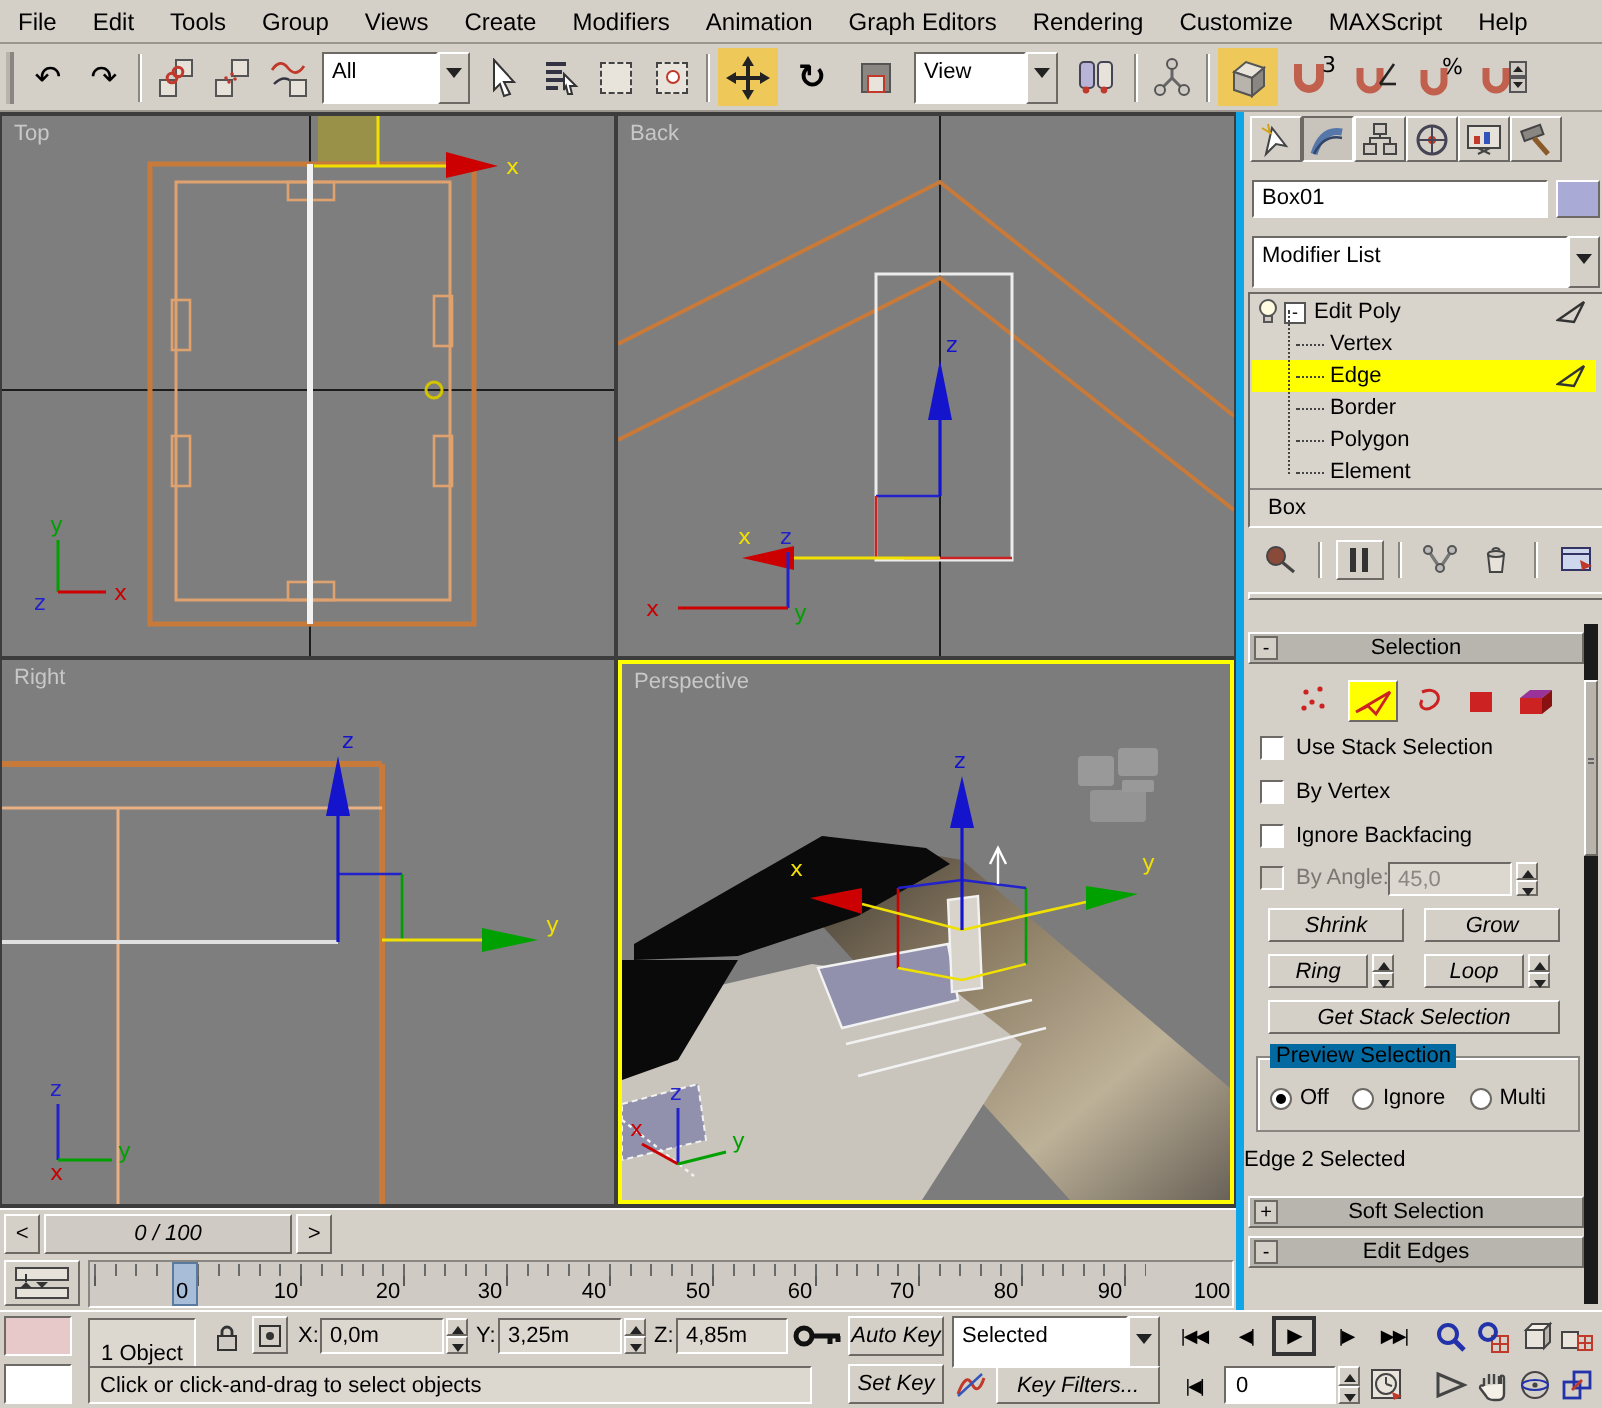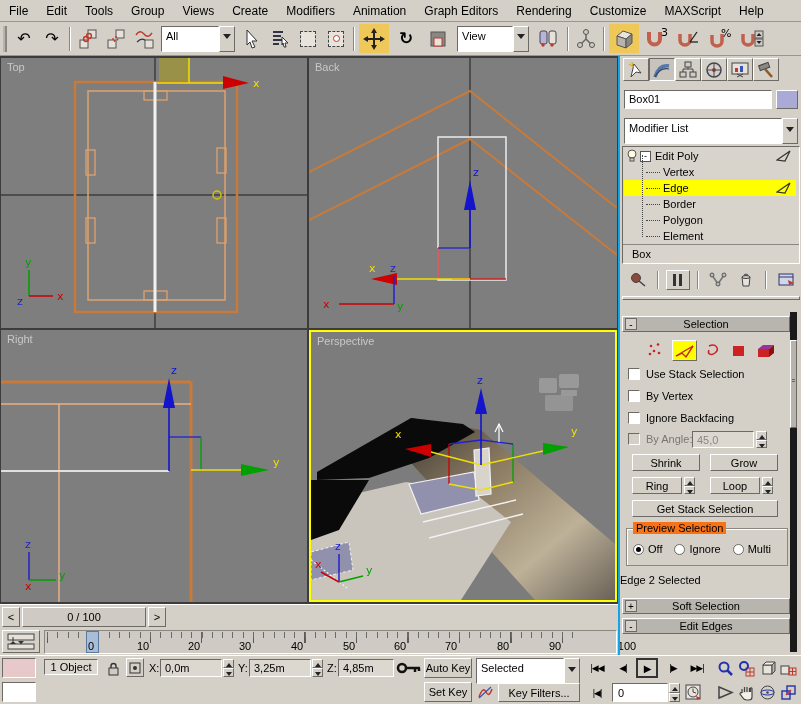--- a/index.html
+++ b/index.html
@@ -2,21 +2,21 @@
 <html><head>
 <meta charset="utf-8">
 <style>
   * { margin:0; padding:0; box-sizing:border-box; }
   html,body { width:801px; height:704px; overflow:hidden; }
   body { font-family:"Liberation Sans","DejaVu Sans",sans-serif; font-size:11px; color:#000;
          background:#d4d0c8; position:relative; }
   .abs { position:absolute; }
 
   
-  .raised { background:#d4d0c8; border:1px solid; border-color:#ffffff #6d6a65 #6d6a65 #ffffff; }
+  .raised { background:#d4d0c8; border:1px solid; border-color:#ffffff #6d6a65 #6d6a65 #ffffff;font-style:italic; }
   .sunken { background:#dcd8d0; border:1px solid; border-color:#6d6a65 #ffffff #ffffff #6d6a65; }
   .sunken-w { background:#ffffff; border:1px solid; border-color:#6d6a65 #ffffff #ffffff #6d6a65; }
   .pressed { background:#c8c4bc; border:1px solid; border-color:#6d6a65 #ffffff #ffffff #6d6a65; }
   .btn { display:flex; align-items:center; justify-content:center; cursor:default; }
   .tool-active { background:#eec95a !important; }
   .sep { width:2px; height:24px; border-left:1px solid #8a8782; border-right:1px solid #ffffff; margin:0 3px; }
 
   
   #menubar { left:0; top:0; width:801px; height:22px; display:flex; align-items:center;
              border-bottom:1px solid #9a968f; font-size:12px; }
@@ -58,21 +58,21 @@
   .spin { width:11px; height:18px; display:flex; flex-direction:column; }
   .spin > div { flex:1; background:#d4d0c8; border:1px solid; border-color:#fff #6d6a65 #6d6a65 #fff; position:relative; }
   .spin .up::after, .spin .dn::after { content:""; position:absolute; left:2px; top:2px; border:3px solid transparent; }
   .spin .up::after { border-bottom:4px solid #222; top:0px; }
   .spin .dn::after { border-top:4px solid #222; top:3px; }
 
   .pb { width:22px; height:20px; font-size:9px; letter-spacing:-1px; }
   .navi { width:19px; height:20px; }
 
   
-  #cpanel { left:618px; top:56px; width:183px; height:599px; border-left:2px solid #0ea5e9; overflow:hidden; }
+  #cpanel { left:618px; top:56px; width:183px; height:599px; border-left:4px solid #0ea5e9; overflow:hidden; }
   .tab { position:absolute; top:2px; width:26px; height:23px; }
   .roll-hd { position:absolute; left:2px; width:168px; height:16px; background:#b8b5ae;
              border:1px solid; border-color:#fff #6d6a65 #6d6a65 #fff;
              display:flex; align-items:center; }
   .roll-hd .pm { width:12px; height:12px; margin:0 4px 0 2px; background:#d4d0c8; border:1px solid #6d6a65;
                  display:flex; align-items:center; justify-content:center; font-size:10px; line-height:9px; }
   .roll-hd .ttl { flex:1; text-align:center; margin-right:18px; }
   .cb { width:12px; height:12px; background:#fff; border:1px solid; border-color:#6d6a65 #fff #fff #6d6a65; display:inline-block; }
   .cb.dis { background:#d4d0c8; }
   .radio { width:11px; height:11px; border-radius:50%; background:#fff; border:1px solid #6d6a65; display:inline-block; position:relative; }
@@ -413,21 +413,21 @@
     <span class="tick-lab" style="left:46px">0</span>
     <span class="tick-lab" style="left:98px">10</span>
     <span class="tick-lab" style="left:149px">20</span>
     <span class="tick-lab" style="left:200px">30</span>
     <span class="tick-lab" style="left:252px">40</span>
     <span class="tick-lab" style="left:304px">50</span>
     <span class="tick-lab" style="left:355px">60</span>
     <span class="tick-lab" style="left:406px">70</span>
     <span class="tick-lab" style="left:458px">80</span>
     <span class="tick-lab" style="left:510px">90</span>
-    <span class="tick-lab" style="left:582px">100</span>
+    <span class="tick-lab" style="left:561px">100</span>
   </div>
 </div>
 
 <div id="cpanel" class="abs">
 
   <div class="tab raised btn" style="left:3px">
     <svg width="20" height="18">
         <polygon points="5,16 8,3 15,12 10,11" fill="#fff" stroke="#444"></polygon>
         <line x1="3" y1="3" x2="8" y2="6" stroke="#d4a017"></line>
         <line x1="6" y1="1" x2="7" y2="6" stroke="#d4a017"></line>
@@ -627,21 +627,21 @@
       <div class="dn"></div>
     </div>
   <div class="pbtn raised btn" style="left:90px;top:421px;width:50px">Loop</div>
   <div class="abs spin" style="left:142px;top:421px;height:17px">
       <div class="up"></div>
       <div class="dn"></div>
     </div>
   <div class="pbtn raised btn" style="left:12px;top:444px;width:146px">Get Stack Selection</div>
 
   <div class="abs" style="left:6px;top:472px;width:162px;height:38px;border:1px solid #8a8782;box-shadow:1px 1px 0 #fff inset">
-    <span class="abs" style="left:6px;top:-7px;background:#f97316;padding:0 3px">Preview Selection</span>
+    <span class="abs" style="left:6px;top:-7px;background:#0369a1;padding:0 3px">Preview Selection</span>
     <div style="display:flex;align-items:center;gap:4px;margin:14px 0 0 6px">
       <span class="radio on"></span>
       <span>Off</span>
       <span class="radio" style="margin-left:8px"></span>
       <span>Ignore</span>
       <span class="radio" style="margin-left:8px"></span>
       <span>Multi</span>
     </div>
   </div>
 
@@ -659,21 +659,21 @@
   <div class="abs" style="left:170px;top:256px;width:7px;height:340px;background:#1a1a1a">
     <div class="abs raised" style="left:0;top:28px;width:7px;height:88px;background:#b8b4ac">
       <div style="margin:38px auto 0;width:3px;border-top:1px solid #666;border-bottom:1px solid #666;height:3px"></div>
     </div>
   </div>
 </div>
 
 <div id="status" class="abs">
 
   <div class="abs sunken" style="left:2px;top:2px;width:34px;height:20px;background:#e7c9ca"></div>
-  <div class="abs sunken btn" style="left:44px;top:3px;width:54px;height:16px">1 Object</div>
+  <div class="abs sunken btn" style="left:44px;top:3px;width:54px;height:36px">1 Object</div>
   <div class="abs btn" style="left:104px;top:3px;width:18px;height:18px">
     <svg width="13" height="15">
         <rect x="2" y="7" width="9" height="7" fill="#cfcbc4" stroke="#333"></rect>
         <path d="M4,7 v-2 a2.5,2.5 0 0 1 5,0 v2" fill="none" stroke="#333" stroke-width="1.4"></path>
       </svg>
   </div>
   <div class="abs raised btn" style="left:126px;top:2px;width:18px;height:19px">
     <svg width="12" height="12">
         <rect x="1" y="1" width="10" height="10" fill="none" stroke="#333"></rect>
         <circle cx="6" cy="6" r="2" fill="#333"></circle>
@@ -737,20 +737,21 @@
   <div class="abs navi btn" style="left:779px;top:2px">
     <svg width="17" height="17">
         <rect x="1" y="6" width="8" height="8" fill="#e8e4dc" stroke="#444"></rect>
         <rect x="9" y="8" width="7" height="7" fill="none" stroke="#c0392b"></rect>
         <line x1="12.5" y1="8" x2="12.5" y2="15" stroke="#c0392b"></line>
         <line x1="9" y1="11.5" x2="16" y2="11.5" stroke="#c0392b"></line>
       </svg>
   </div>
 
   <div class="abs sunken-w" style="left:2px;top:26px;width:34px;height:20px"></div>
+  <div class="abs sunken" style="left:44px;top:27px;width:362px;height:19px;padding:3px 5px;white-space:nowrap;overflow:hidden">Click or click-and-drag to select objects</div>
   <div class="abs raised btn" style="left:424px;top:26px;width:48px;height:20px">Set Key</div>
   <div class="abs btn" style="left:476px;top:26px;width:18px;height:20px">
     <svg width="16" height="16">
         <path d="M2,13 Q6,2 9,8 T15,5" fill="none" stroke="#c0392b" stroke-width="1.5"></path>
         <line x1="2" y1="14" x2="14" y2="3" stroke="#3355bb" stroke-width="1.2"></line>
       </svg>
   </div>
   <div class="abs raised btn" style="left:498px;top:27px;width:82px;height:19px">Key Filters...</div>
   <div class="abs pb btn" style="left:586px;top:27px">|◀|</div>
   <div class="abs sunken-w" style="left:612px;top:27px;width:56px;height:19px;padding:3px 5px">0</div>

